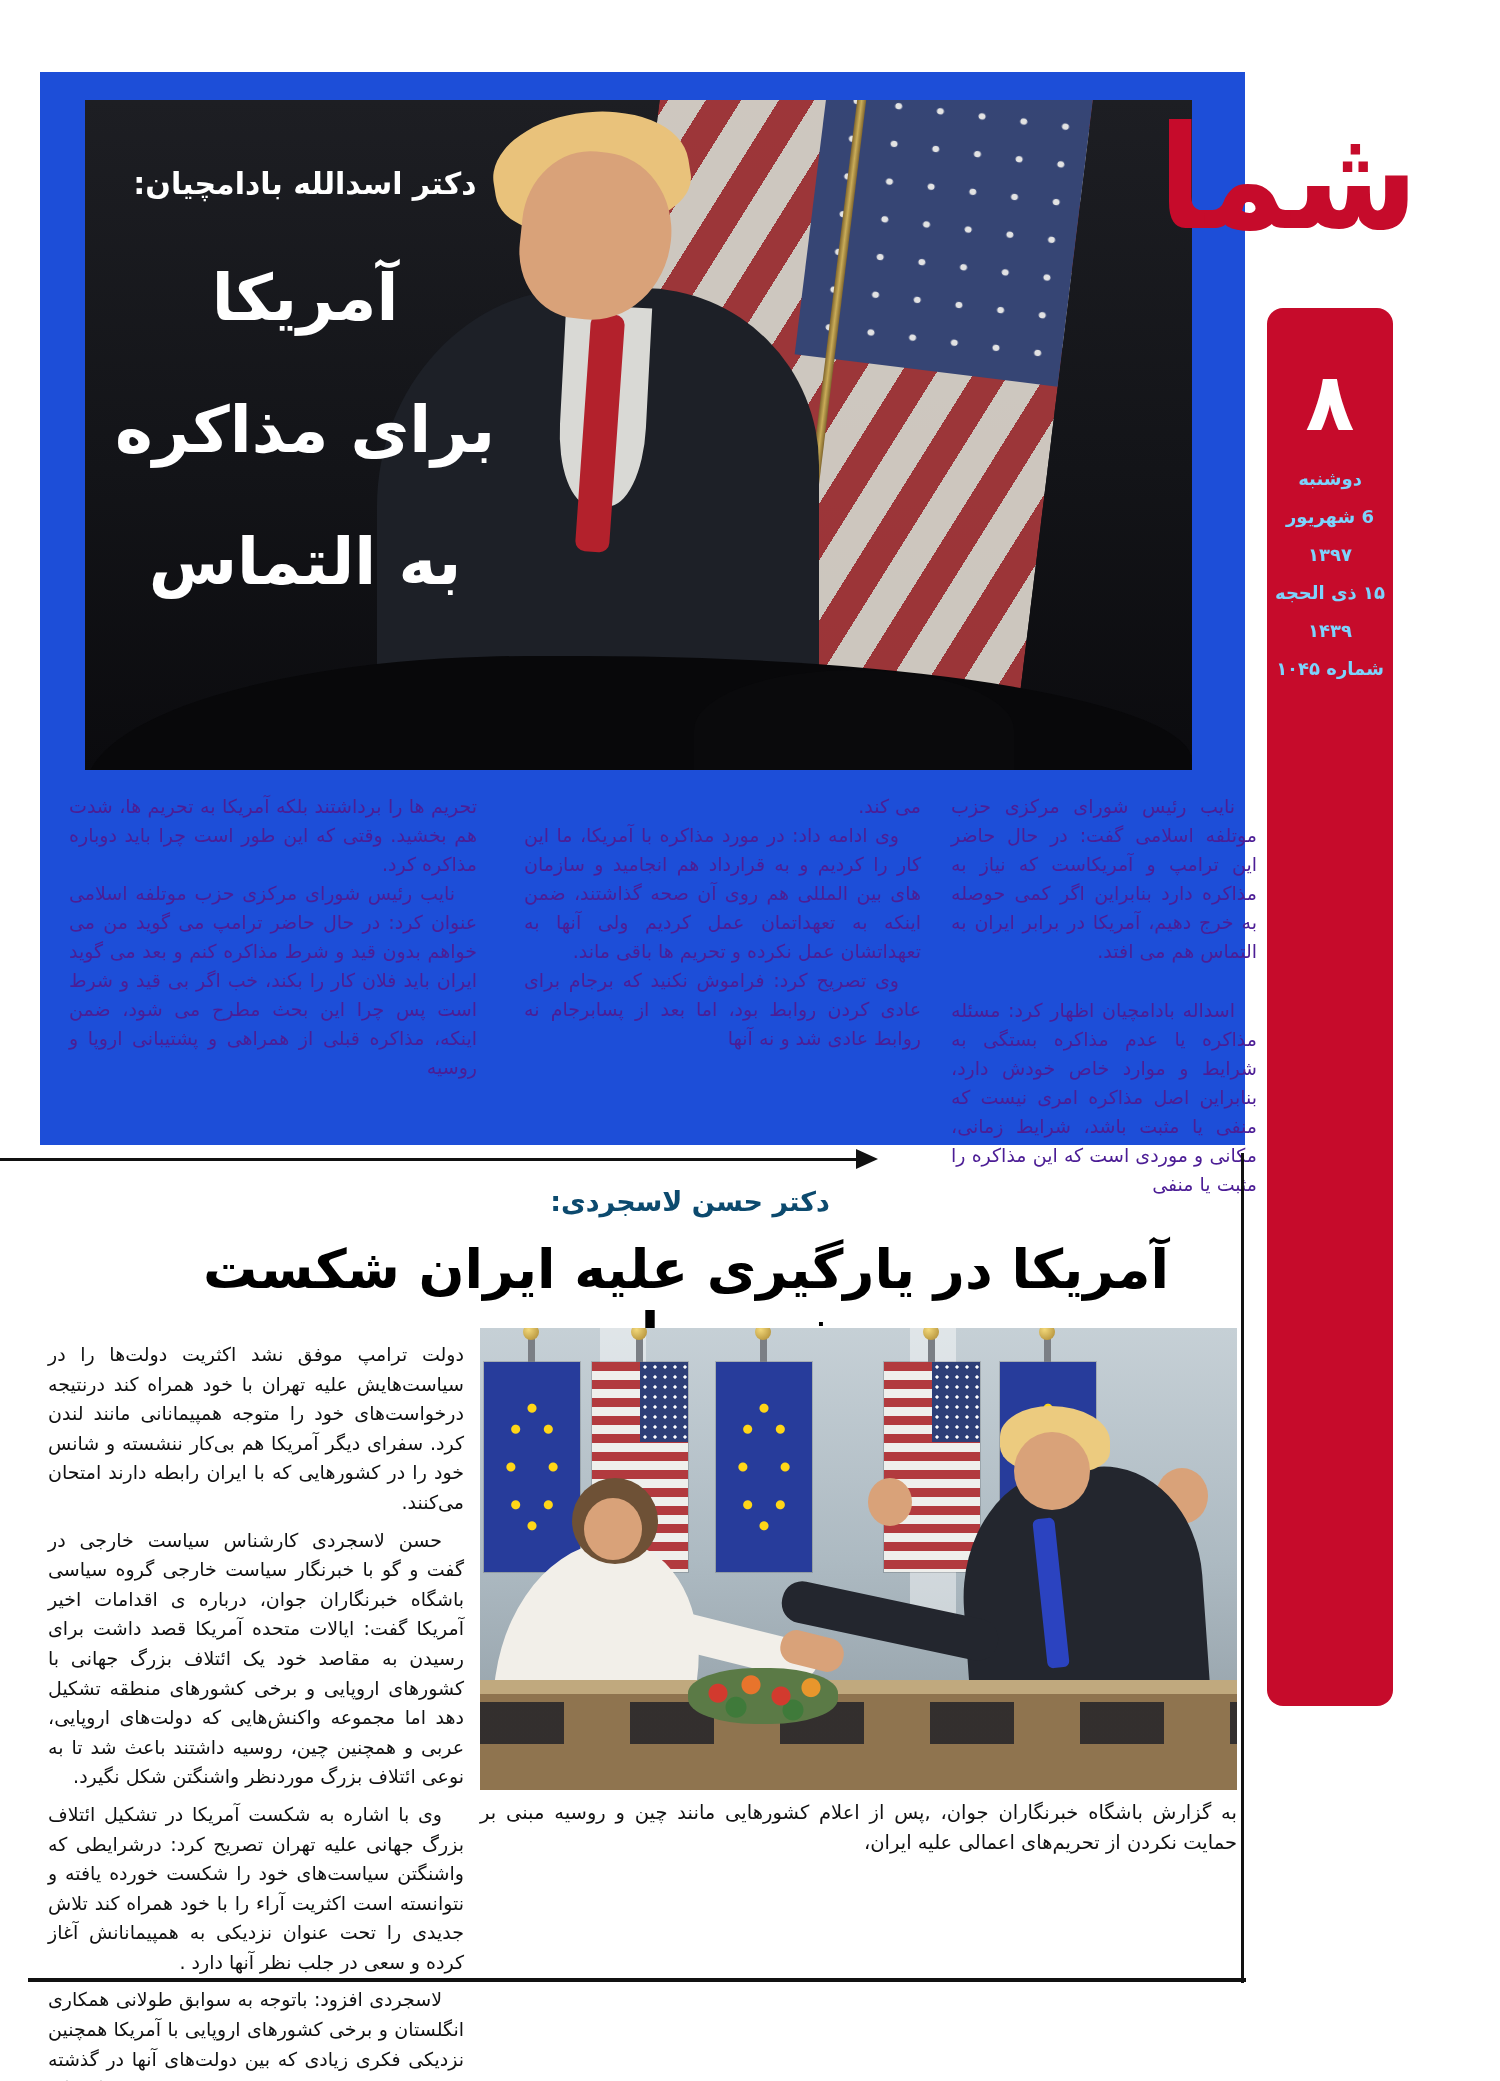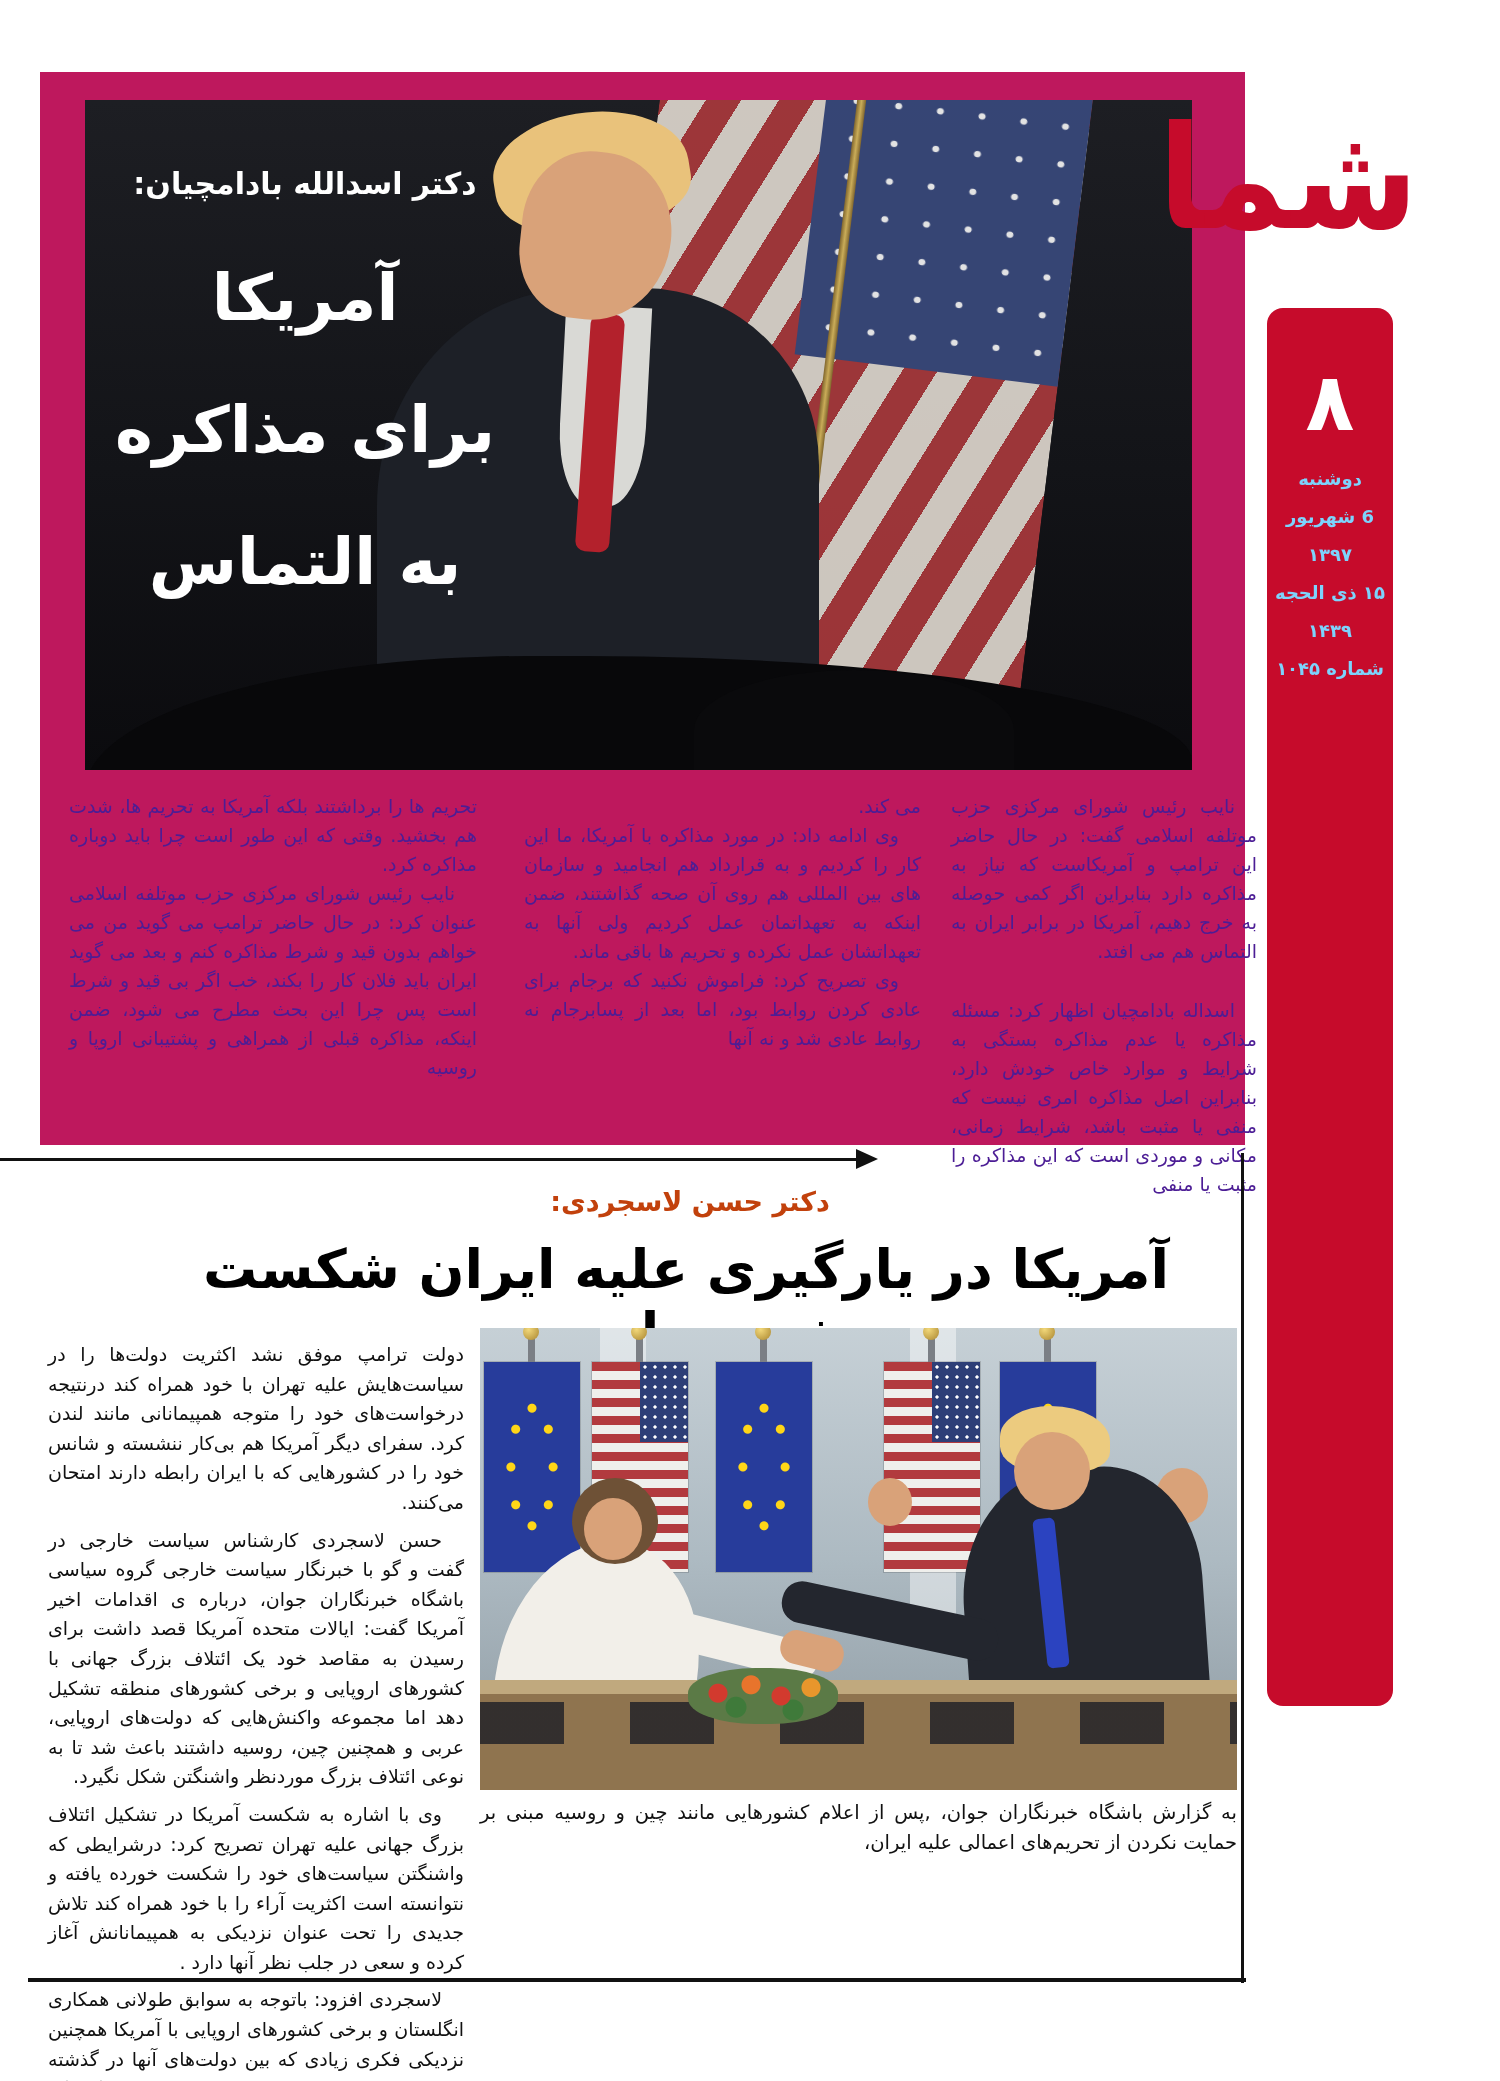--- a/index.html
+++ b/index.html
@@ -3,21 +3,21 @@
 <meta charset="utf-8">
 <style>
   html,body{margin:0;padding:0;}
   body{
     width:1500px;height:2081px;position:relative;background:#ffffff;
     font-family:"DejaVu Sans",sans-serif;overflow:hidden;
   }
   .abs{position:absolute;}
 
   
-  .panel1{left:40px;top:72px;width:1205px;height:1073px;background:#be185d;}
+  .panel1{left:40px;top:72px;width:1205px;height:1073px;background:#1d4ed8;}
 
   
   .photo1{left:85px;top:100px;width:1107px;height:670px;overflow:hidden;
           background:linear-gradient(180deg,#1d1e23 0%,#131418 55%,#0b0b0e 100%);}
   .p1-flag{position:absolute;right:140px;top:-30px;width:430px;height:700px;transform:rotate(7deg);overflow:hidden;opacity:.92;}
   .p1-stripes{position:absolute;inset:0;
       background:repeating-linear-gradient(115deg,#a8393c 0 30px,#ddd6cd 30px 62px);}
   .p1-canton{position:absolute;top:0;right:0;width:265px;height:290px;background:#39497c;
       background-image:radial-gradient(#f4f4f4 3px,transparent 4px);background-size:42px 38px;background-position:10px 12px;}
   .p1-pole{position:absolute;top:0;left:196px;width:9px;height:100%;
@@ -52,21 +52,21 @@
   .noindent{text-indent:0 !important;}
 
   
   .divider-line{left:0;top:1158px;width:858px;height:3px;background:#111;}
   .divider-head{left:856px;top:1149px;width:0;height:0;
       border-left:22px solid #111;border-top:10px solid transparent;border-bottom:10px solid transparent;}
 
   
   .vrule2{left:1241px;top:1153px;width:3px;height:830px;background:#111;}
   .brule2{left:28px;top:1978px;width:1218px;height:4px;background:#111;}
-  .kicker2{left:340px;top:1186px;width:700px;text-align:center;color:#c2410c;
+  .kicker2{left:340px;top:1186px;width:700px;text-align:center;color:#0c4a6e;
            font-size:27px;font-weight:bold;}
   .headline2{left:156px;top:1238px;width:1060px;text-align:center;color:#000;
            font-size:54px;font-weight:bold;}
   .a2col{left:40px;top:1332px;width:432px;font-size:19px;line-height:29.6px;text-align:justify;color:#111;}
   .a2col p{margin:8px;text-indent:22px;}
   .a2bottom{left:480px;top:1798px;width:757px;font-size:19.5px;line-height:30px;text-align:justify;color:#111;}
   .a2bottom p{margin:0;text-indent:22px;}
 
   
   .photo2{left:480px;top:1328px;width:757px;height:462px;overflow:hidden;

